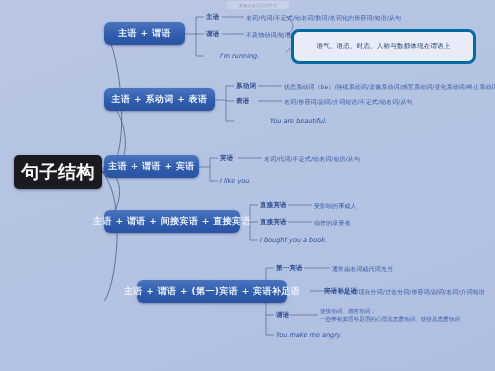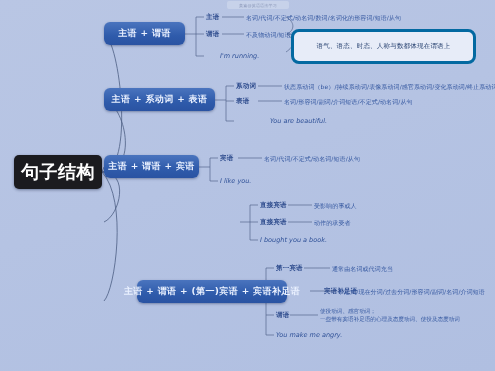--- a/index.html
+++ b/index.html
@@ -107,20 +107,21 @@
     </g>
   </svg>
 
   <div class="watermark">美篇@英语语法学习</div>
 
   <div class="node root">句子结构</div>
 
   <div class="node branch b1">主语 + 谓语</div>
   <div class="node branch b3">主语 + 谓语 + 宾语</div>
   <div class="node branch b2">主语 + 系动词 + 表语</div>
+  <div class="node branch b4">主语 + 谓语 + 间接宾语 + 直接宾语</div>
   <div class="node branch b5">主语 + 谓语 + (第一)宾语 + 宾语补足语</div>
 
   <div class="sublabel" style="left:206px;top:13px;">主语</div>
   <div class="subdesc" style="left:246px;top:14px;">名词/代词/不定式/动名词/数词/名词化的形容词/短语/从句</div>
   <div class="sublabel" style="left:206px;top:30px;">谓语</div>
   <div class="subdesc" style="left:246px;top:31px;">不及物动词/短语动词</div>
   <div class="example" style="left:206px;top:52px;padding-left:14px;">I'm running.</div>
   <div class="notebox">语气、语态、时态、人称与数都体现在谓语上</div>
 
   <div class="sublabel" style="left:236px;top:82px;">系动词</div>

